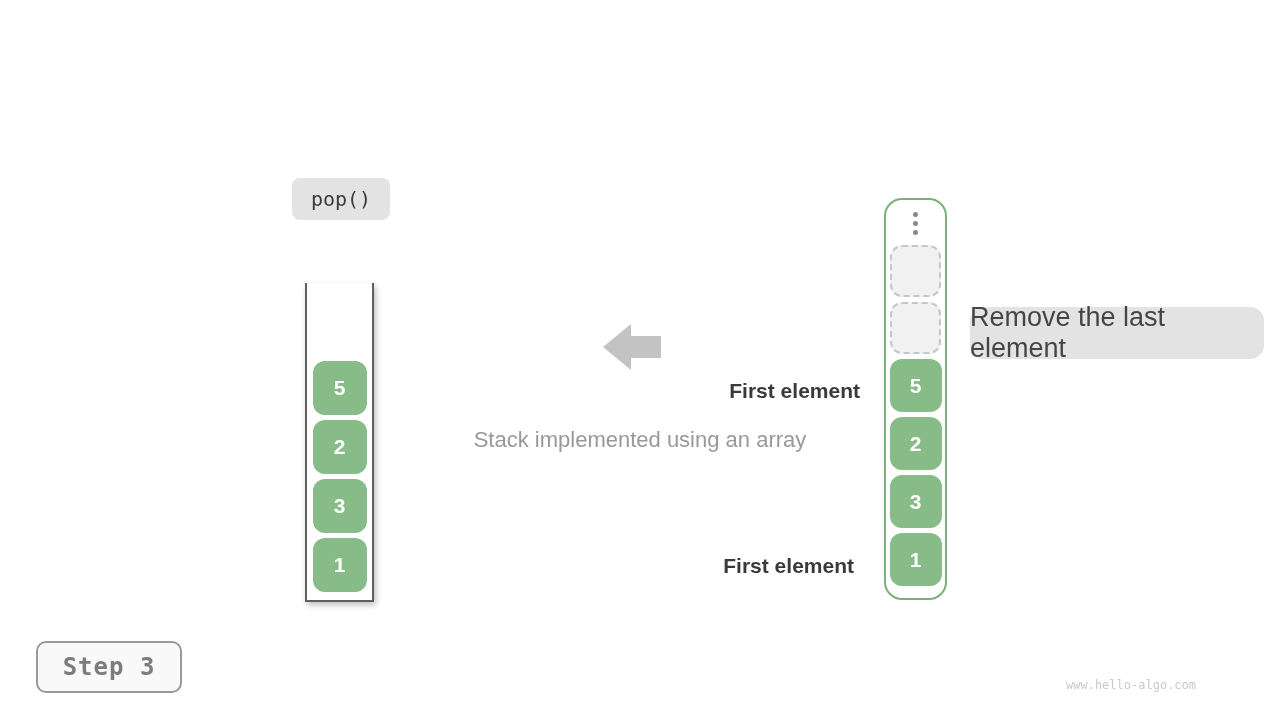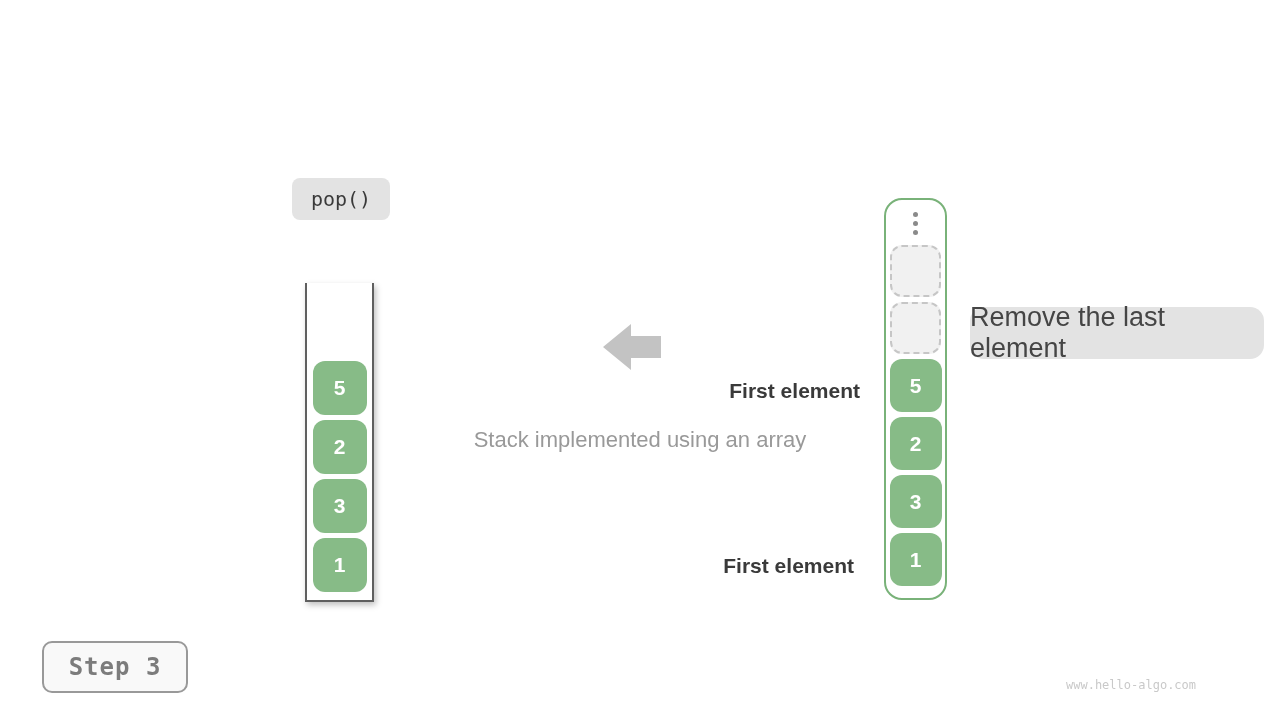--- a/index.html
+++ b/index.html
@@ -82,21 +82,21 @@
   }
   .tooltip {
     left: 970px; top: 307px; width: 294px; height: 52px;
     background: var(--label-bg); border-radius: 14px;
     display: flex; align-items: center; justify-content: center;
     font-size: 27px; color: #454545;
   }
 
   
   .step-badge {
-    left: 42px; top: 641px; width: 146px; height: 52px;
+    left: 36px; top: 641px; width: 146px; height: 52px;
     background: #f9f9f9;
     border: 2px solid var(--step-border);
     border-radius: 10px;
     box-sizing: border-box;
     display: flex; align-items: center; justify-content: center;
     font-family: "DejaVu Sans Mono", monospace;
     font-weight: bold; font-size: 24px; color: var(--step-text);
     letter-spacing: 1px;
   }
 

